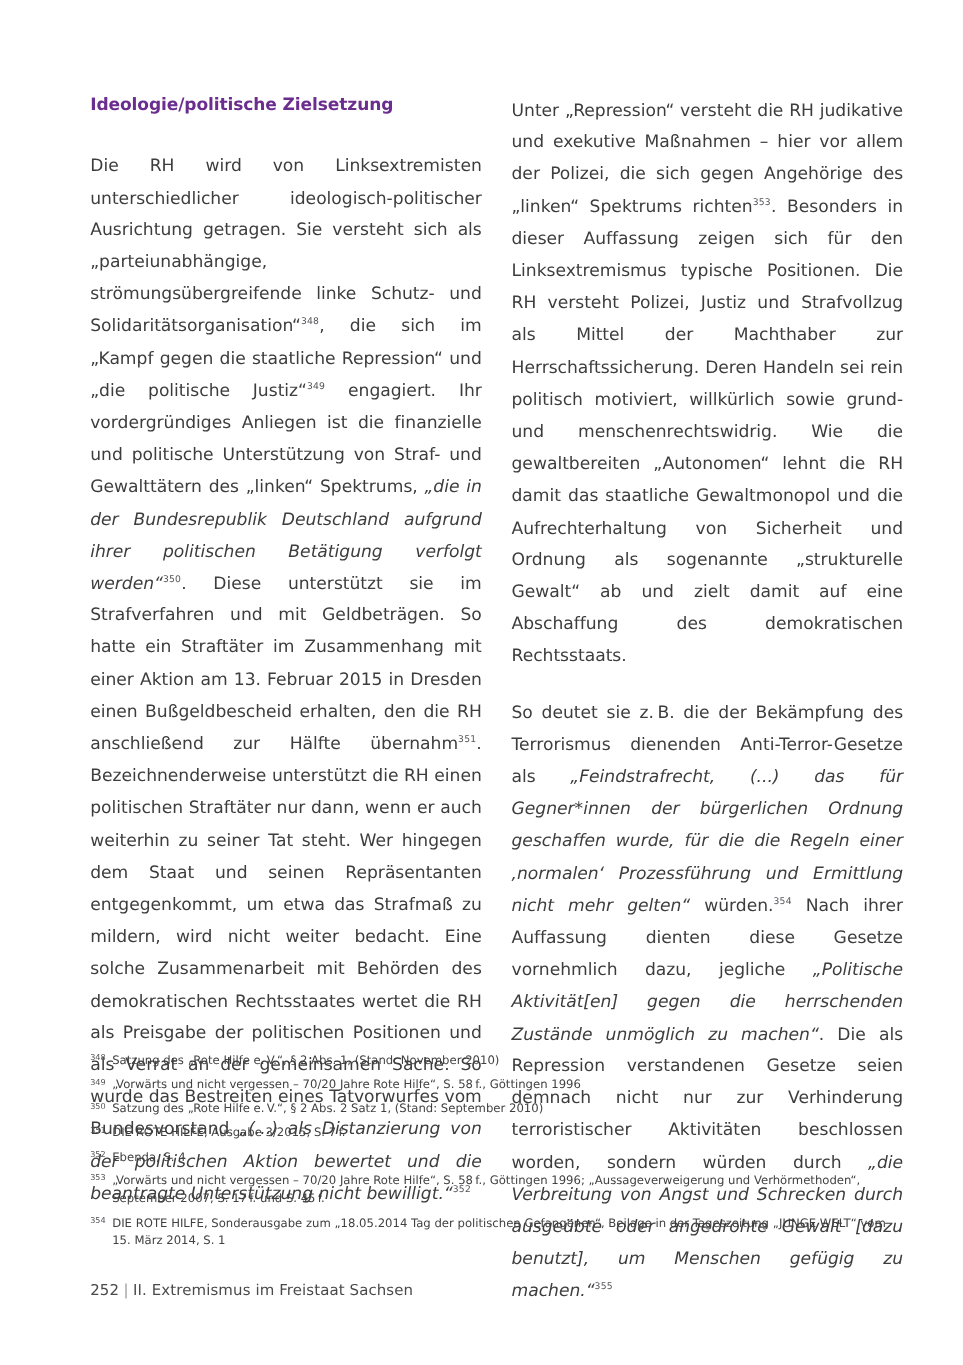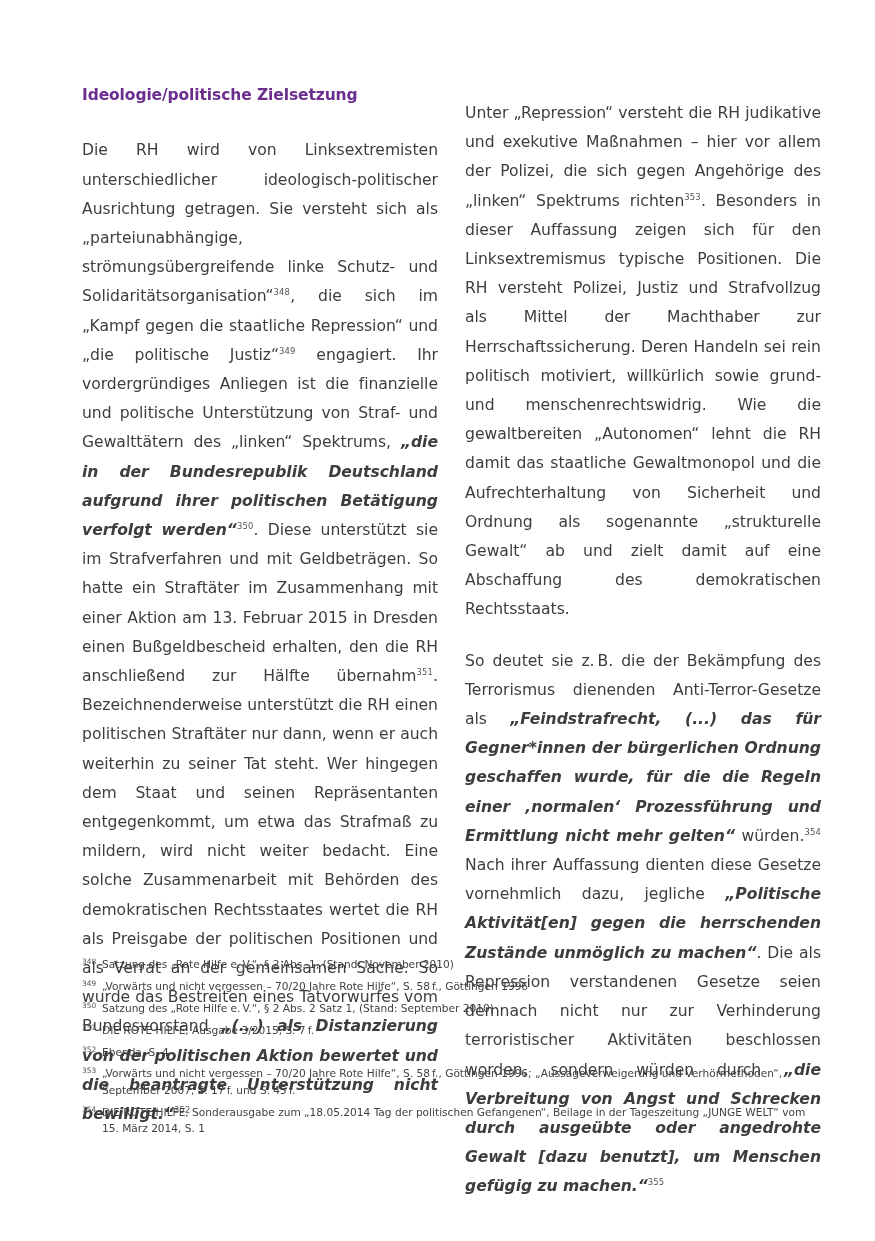--- a/index.html
+++ b/index.html
@@ -54,33 +54,32 @@
     text-align: justify;
     text-justify: inter-word;
     color: #3d3d3d;
     hyphens: manual;
     letter-spacing: -0.02px;
   }
   .para:last-child { margin-bottom: 0; }
 
   .para i, .para em {
     font-style: italic;
-    font-weight: bold;
   }
 
   sup.fn {
     font-size: 8.4px;
     vertical-align: super;
     line-height: 0;
     letter-spacing: 0.2px;
     color: #55555a;
   }
 
   
-  .col-right .para:first-child { margin-top: 13px; }
+  .col-right .para:first-child { margin-top: 0; }
 
   
   .footnotes {
     position: absolute;
     left: 68px;
     top: 956px;
     width: 740px;
     font-size: 10.6px;
     line-height: 16.3px;
     color: #414141;
@@ -167,14 +166,17 @@
     <div class="footnote">
       <span class="fn-num">353</span>
       <span class="fn-text">„Vorwärts und nicht vergessen – 70/20 Jahre Rote Hilfe“, S. 58 f., Göttingen 1996; „Aussageverweigerung und Verhörmethoden“, September 2007, S. 17 f. und S. 45 f.</span>
     </div>
     <div class="footnote">
       <span class="fn-num">354</span>
       <span class="fn-text">DIE ROTE HILFE, Sonderausgabe zum „18.05.2014 Tag der politischen Gefangenen“, Beilage in der Tageszeitung „JUNGE WELT“ vom 15. März 2014, S. 1</span>
     </div>
   </div>
 
+  <div class="page-footer">
+    <span>252</span><span class="sep">|</span><span>II. Extremismus im Freistaat Sachsen</span>
+  </div>
 
 </div>
 
 </body></html>

